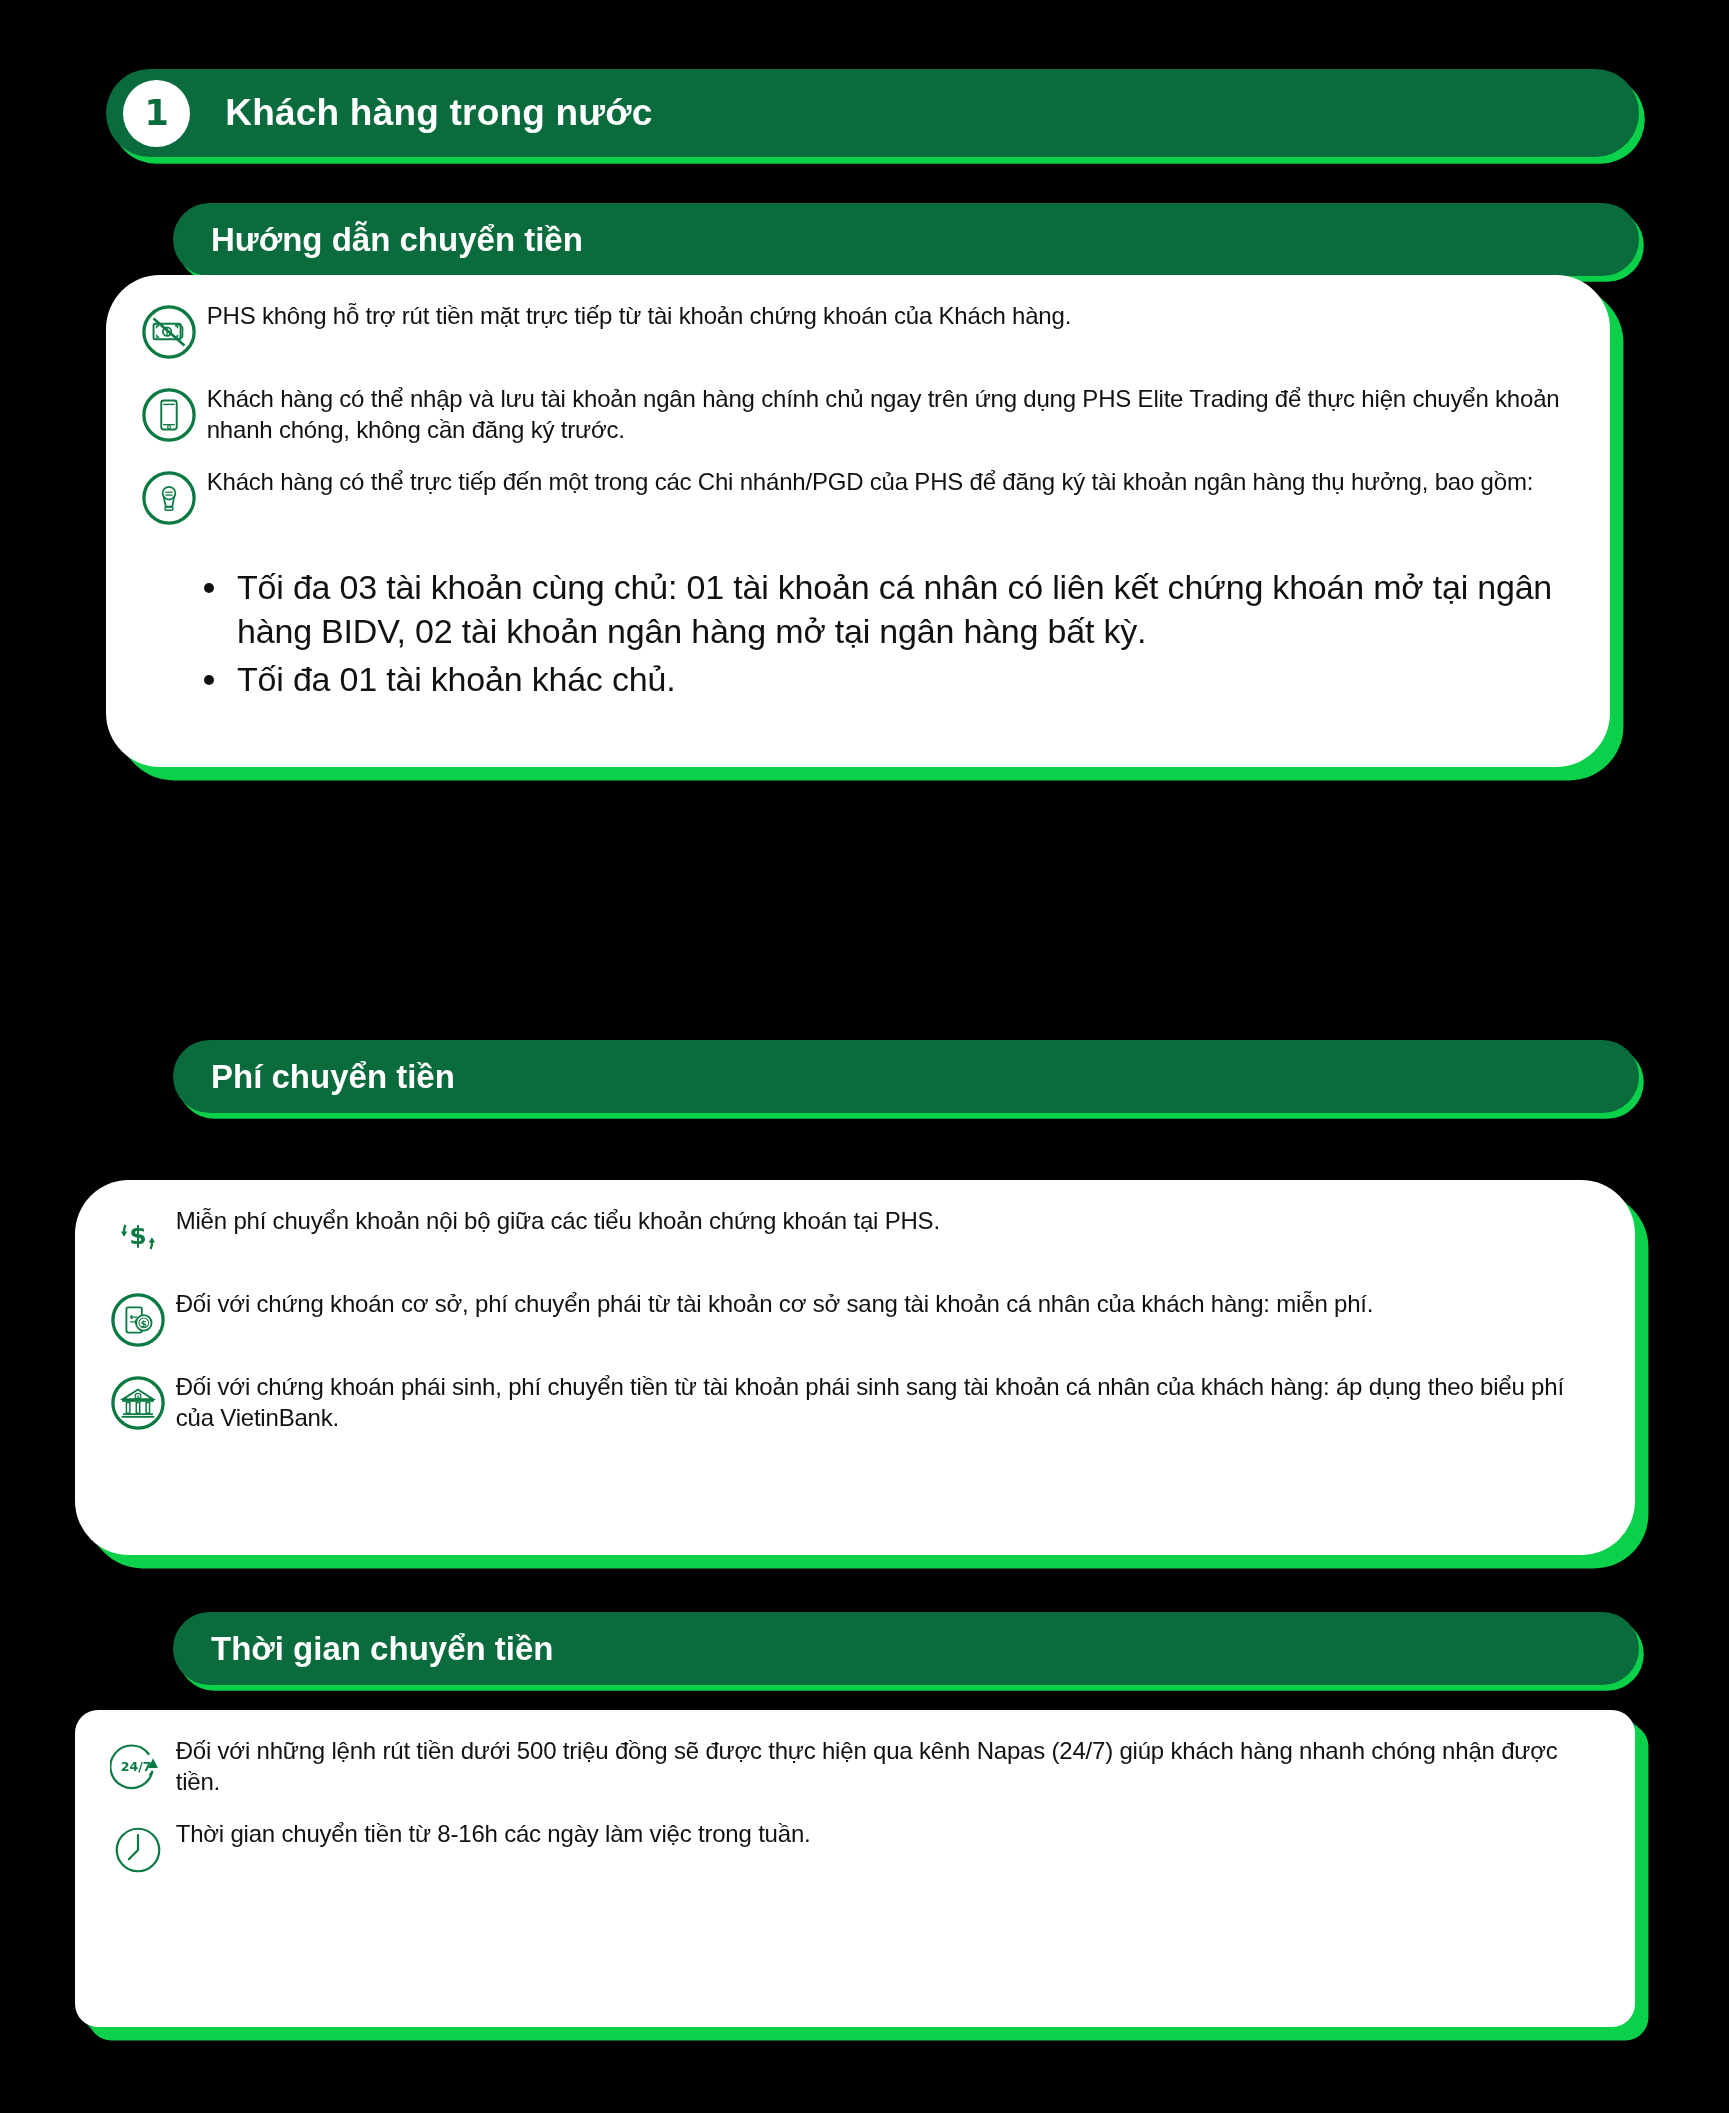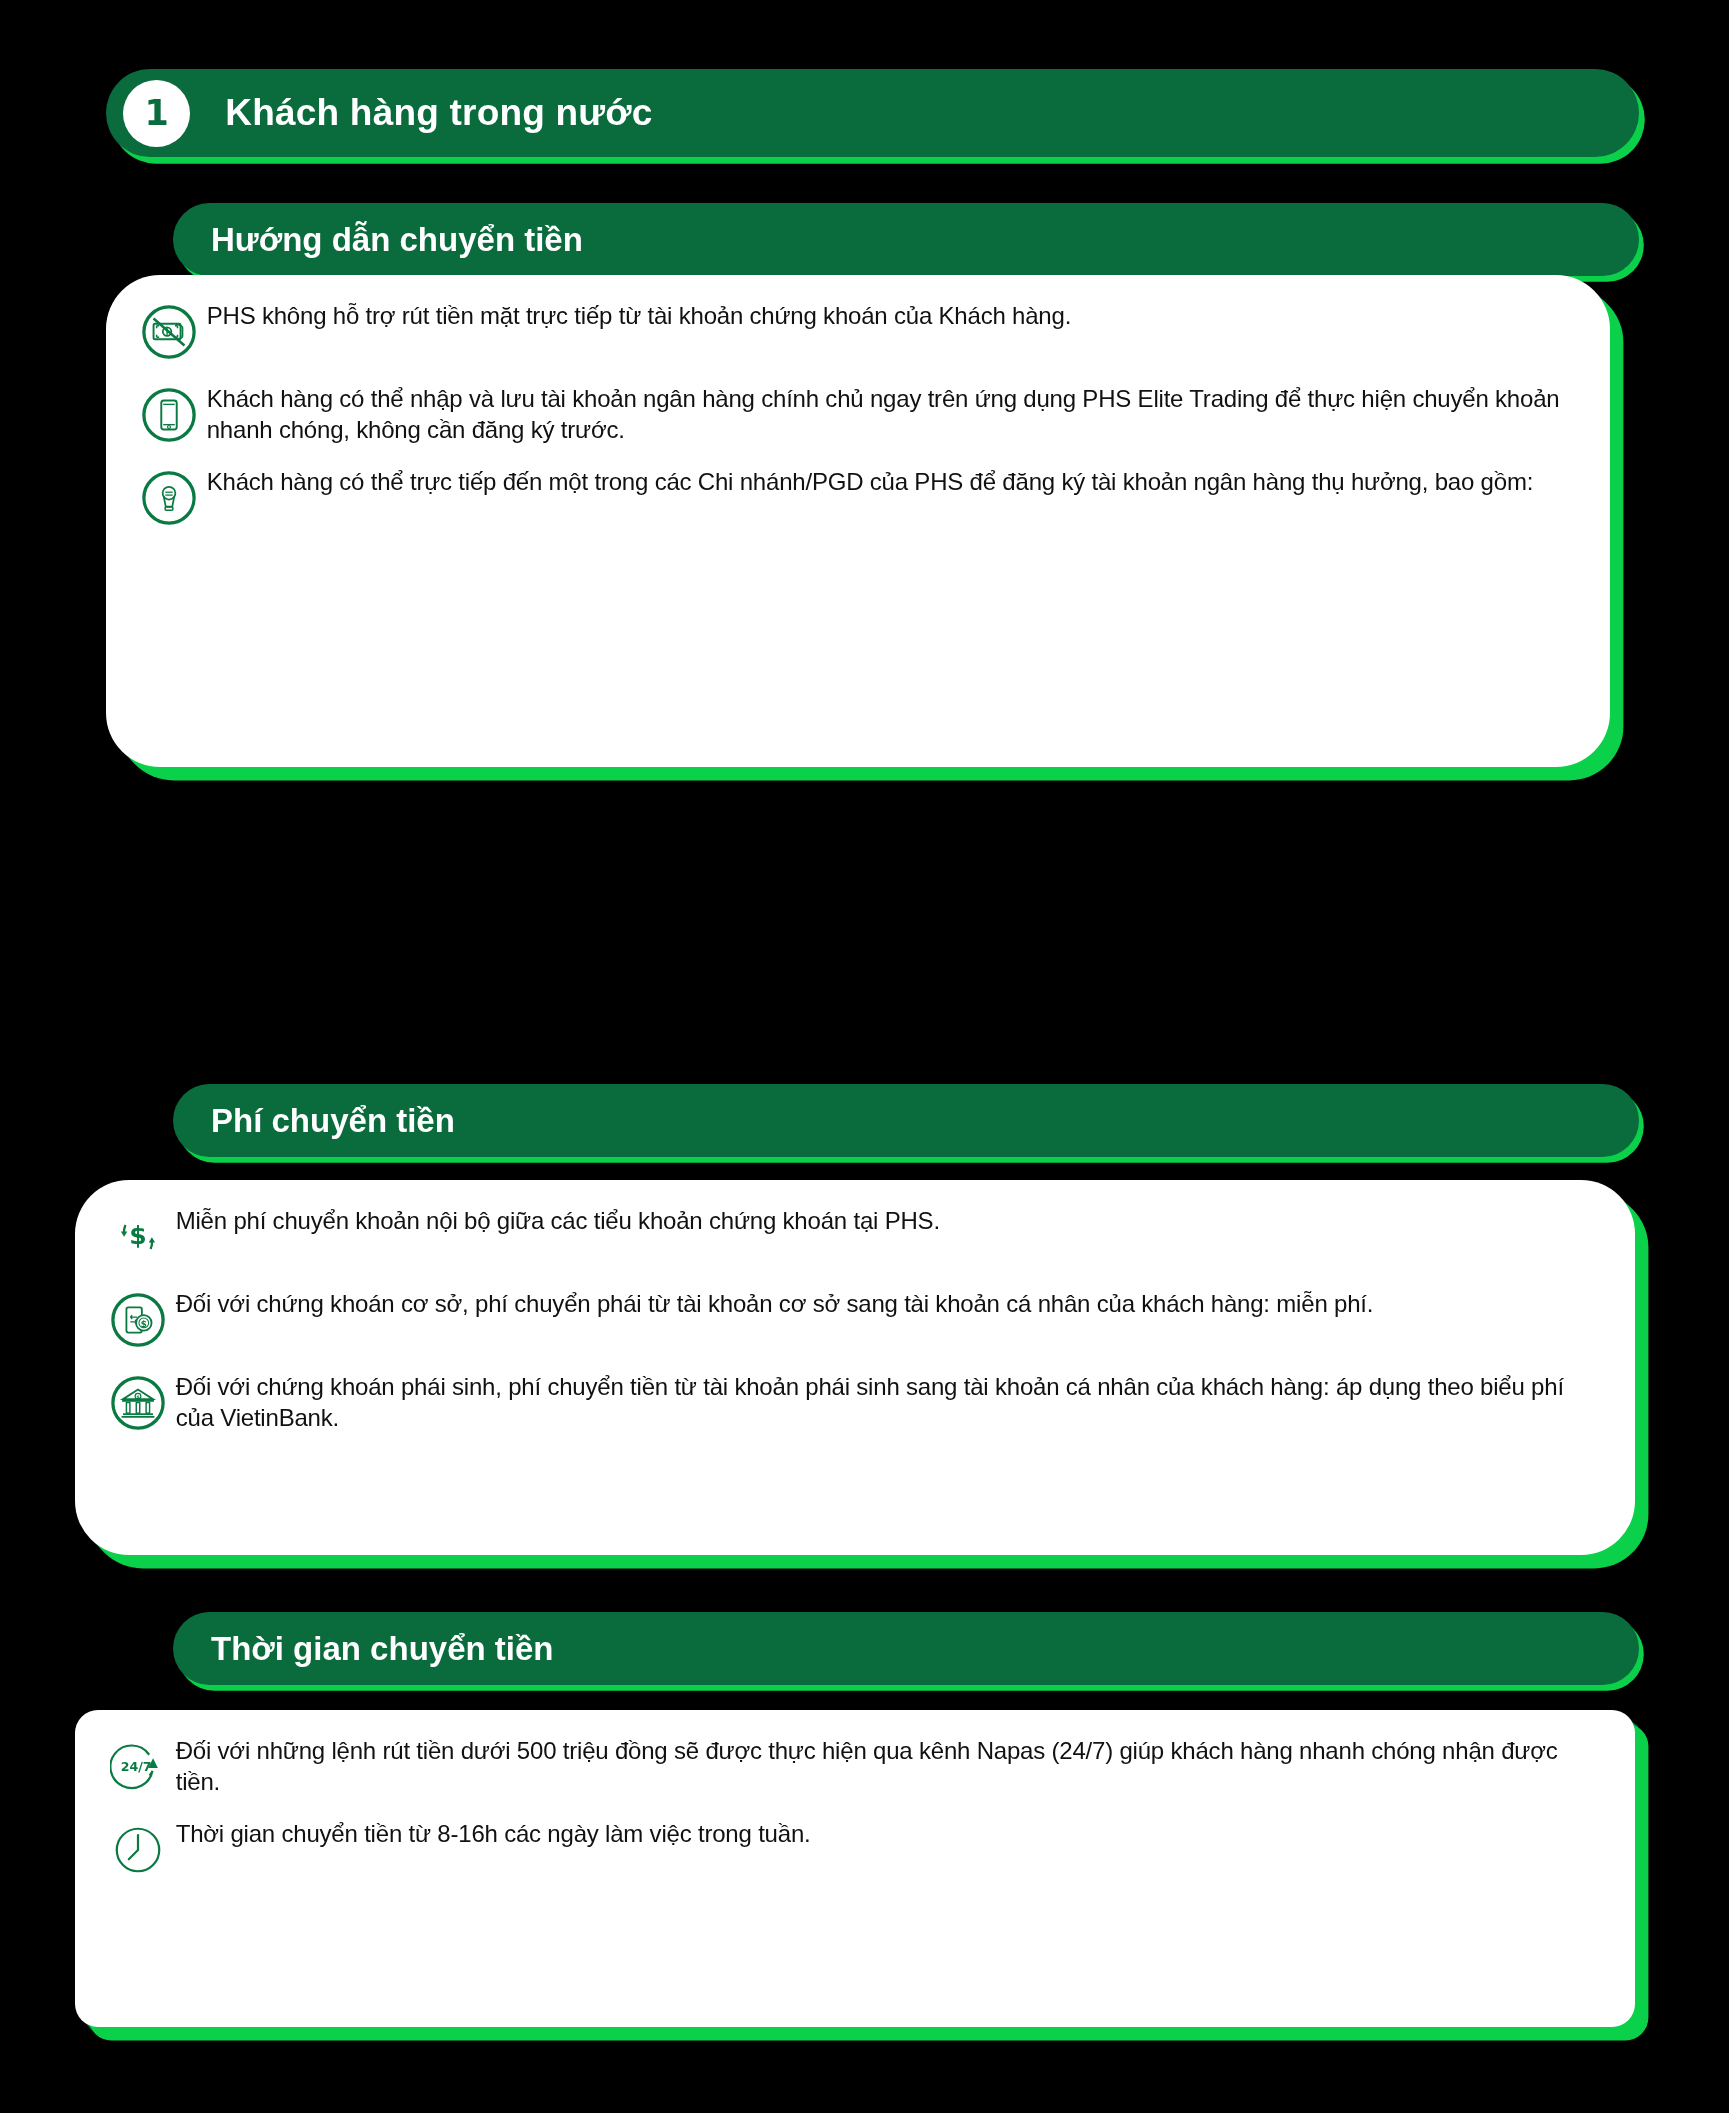--- a/index.html
+++ b/index.html
@@ -138,21 +138,21 @@
     top: 18px;
     width: 10.6px;
     height: 10.6px;
     border-radius: 50%;
     background: #111111;
   }
 
   
   #card-guide   { left: 106px; top: 275px;  width: 1504px; height: 492px; }
   #pill-guide   { top: 179px; margin-top: 24px; }
-  #pill-fee     { top: 1084px; align-items: center; }
+  #pill-fee     { top: 1040px; align-items: center; }
   #card-fee     { left: 75px;  top: 1180px; width: 1560px; height: 375px; }
   #pill-time    { top: 1612px; }
   #card-time    { left: 75px;  top: 1710px; width: 1560px; height: 317px; border-radius: 23px; }
 </style>
 </head>
 <body>
 
 <div class="page">
 
   <div class="step-pill">
@@ -203,20 +203,24 @@
             <circle cx="29" cy="24" r="6.6" fill="none" stroke="#0a7a42" stroke-width="1.8"></circle>
             <path d="M23.6 27.5 L25.6 38 h6.8 L34.4 27.5" fill="none" stroke="#0a7a42" stroke-width="1.8"></path>
             <line x1="25.2" y1="23" x2="32.8" y2="23" stroke="#0a7a42" stroke-width="1.3"></line>
             <line x1="25.2" y1="26" x2="32.8" y2="26" stroke="#0a7a42" stroke-width="1.3"></line>
             <rect x="25" y="38.4" width="8" height="3.2" rx="1" fill="none" stroke="#0a7a42" stroke-width="1.6"></rect>
           </svg>
         </span>
         <span class="row-text">Khách hàng có thể trực tiếp đến một trong các Chi nhánh/PGD của PHS để đăng ký tài khoản ngân hàng thụ hưởng, bao gồm:</span>
       </div>
 
+      <ul class="sub-list">
+        <li>Tối đa 03 tài khoản cùng chủ: 01 tài khoản cá nhân có liên kết chứng khoán mở tại ngân hàng  BIDV, 02 tài khoản ngân hàng mở tại ngân hàng bất kỳ.</li>
+        <li>Tối đa 01 tài khoản khác chủ.</li>
+      </ul>
 
     </div>
   </div>
 
   <div class="section-pill" id="pill-fee">
     <span class="section-pill-label">Phí chuyển tiền</span>
   </div>
 
   <div class="card" id="card-fee">
     <div class="card-inner">

